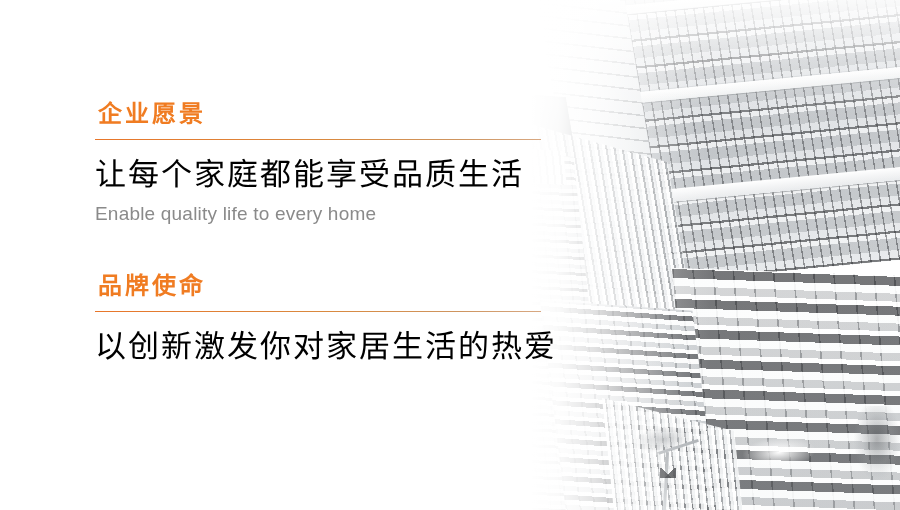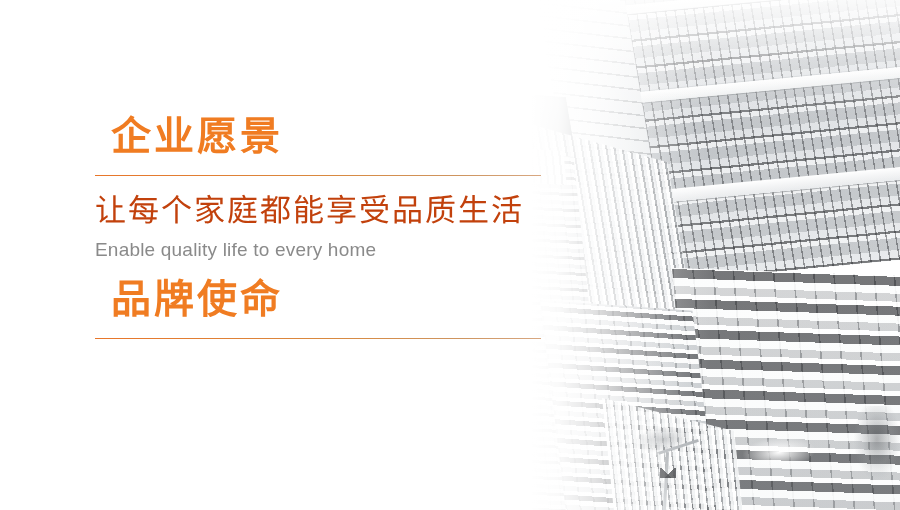--- a/index.html
+++ b/index.html
@@ -243,42 +243,42 @@
 
   
   #copy{
     position:absolute;
     left:95px;top:0;
     width:470px;height:510px;
     z-index:5;
   }
   .block{position:absolute;left:0;width:460px;}
   #block-vision{top:98px;}
-  #block-mission{top:261px;}
+  #block-mission{top:270px;}
 
   .kicker{
-    font-size:40px;
+    font-size:24px;
     font-weight:bold;
     letter-spacing:3px;
     line-height:1.12;
     color:#F07C22;
-    margin:16px;
+    margin:3px;
     white-space:nowrap;
   }
   .rule{
     width:446px;height:1px;
     margin:11px 0 0 0;
     background:linear-gradient(90deg,#E8762A 0%,#D9893F 52%,#CE9560 82%,#D8A882 100%);
   }
   .headline{
     font-size:31px;
     font-weight:400;
     letter-spacing:2px;
     line-height:1.2;
-    color:#c2410c;
+    color:#000000;
     margin:16px 0 0 0;
     white-space:nowrap;
   }
   .sub{
     font-size:19px;
     font-weight:400;
     letter-spacing:.2px;
     line-height:1.25;
     color:#8A8A8A;
     margin:9px 0 0 0;
@@ -329,16 +329,17 @@
     <div class="block" id="block-vision">
       <div class="kicker">企业愿景</div>
       <div class="rule"></div>
       <div class="headline">让每个家庭都能享受品质生活</div>
       <div class="sub">Enable quality life to every home</div>
     </div>
 
     <div class="block" id="block-mission">
       <div class="kicker">品牌使命</div>
       <div class="rule"></div>
+      <div class="headline">以创新激发你对家居生活的热爱</div>
     </div>
 
   </div>
 </div>
 
 </body></html>

